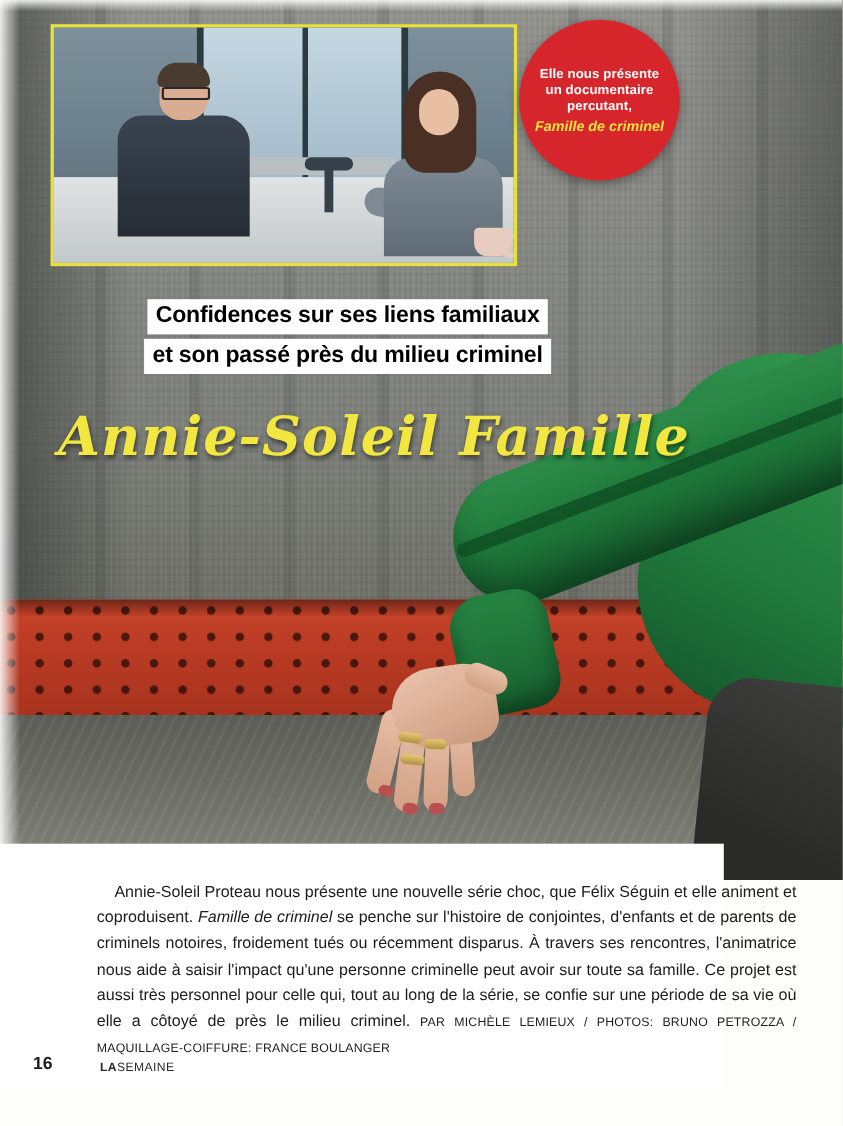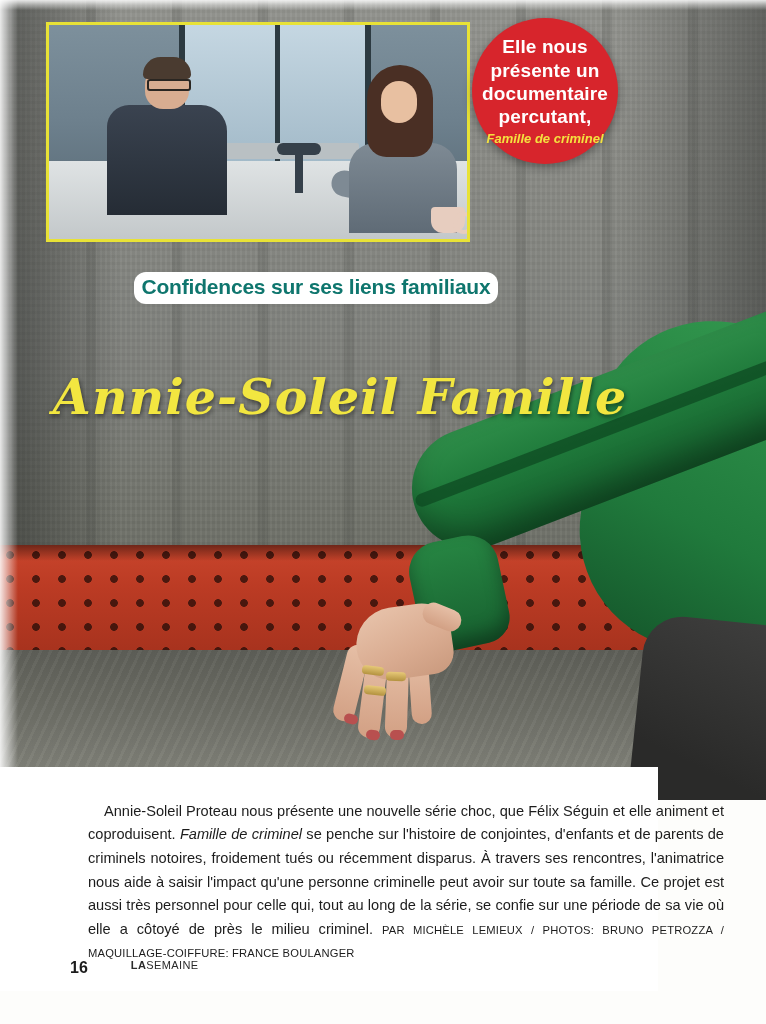--- a/index.html
+++ b/index.html
@@ -349,21 +349,21 @@
     display: flex;
     flex-direction: column;
     align-items: center;
     justify-content: center;
     text-align: center;
     color: #ffffff;
     padding: 10px;
     box-sizing: border-box;
   }
   .badge-line1 {
-    font-size: 19px;
+    font-size: 12px;
     font-weight: 700;
     line-height: 1.22;
     letter-spacing: .1px;
   }
   .badge-line2 {
     font-size: 13px;
     font-weight: 700;
     font-style: italic;
     color: #f4e23f;
     line-height: 1.2;
@@ -374,28 +374,27 @@
   .kicker {
     position: absolute;
     left: 96px;
     top: 272px;
     width: 440px;
     text-align: center;
   }
   .kicker span {
     display: inline-block;
     background: #ffffff;
-    color: #0f766e;
+    color: #000000;
     font-size: 21px;
     font-weight: 800;
     line-height: 1.18;
     padding: 3px 8px 4px 8px;
     letter-spacing: -.2px;
     box-decoration-break: clone;
-    border-radius: 12px;
   }
   .kicker .k2 { margin-top: 4px; }
 
   
   .name-script {
     position: absolute;
     left: 0;
     top: 368px;
     width: 680px;
     text-align: center;
@@ -450,23 +449,22 @@
     letter-spacing: .2px;
     color: #1c1c1c;
   }
 
   
   .footer {
     position: absolute;
     left: 30px;
     bottom: 14px;
     display: flex;
-    align-items: flex-start;
+    align-items: flex-end;
     gap: 7px;
-    margin-left: 40px;
   }
   .folio {
     font-size: 16px;
     font-weight: 700;
     color: #1c1c1c;
   }
   .mag-name {
     font-size: 11px;
     font-weight: 700;
     letter-spacing: .4px;
@@ -540,20 +538,21 @@
 
     </div>
 
     <div class="badge">
       <div class="badge-line1">Elle nous présente un documentaire percutant,</div>
       <div class="badge-line2">Famille de criminel</div>
     </div>
 
     <div class="kicker">
       <span class="k1">Confidences sur ses liens familiaux</span><br>
+      <span class="k2">et son passé près du milieu criminel</span>
     </div>
 
     <div class="name-script">Annie-Soleil Famille</div>
 
     <div class="headline">
     </div>
 
     <div class="scan-edge-left"></div>
     <div class="scan-edge-top"></div>
   </div>

